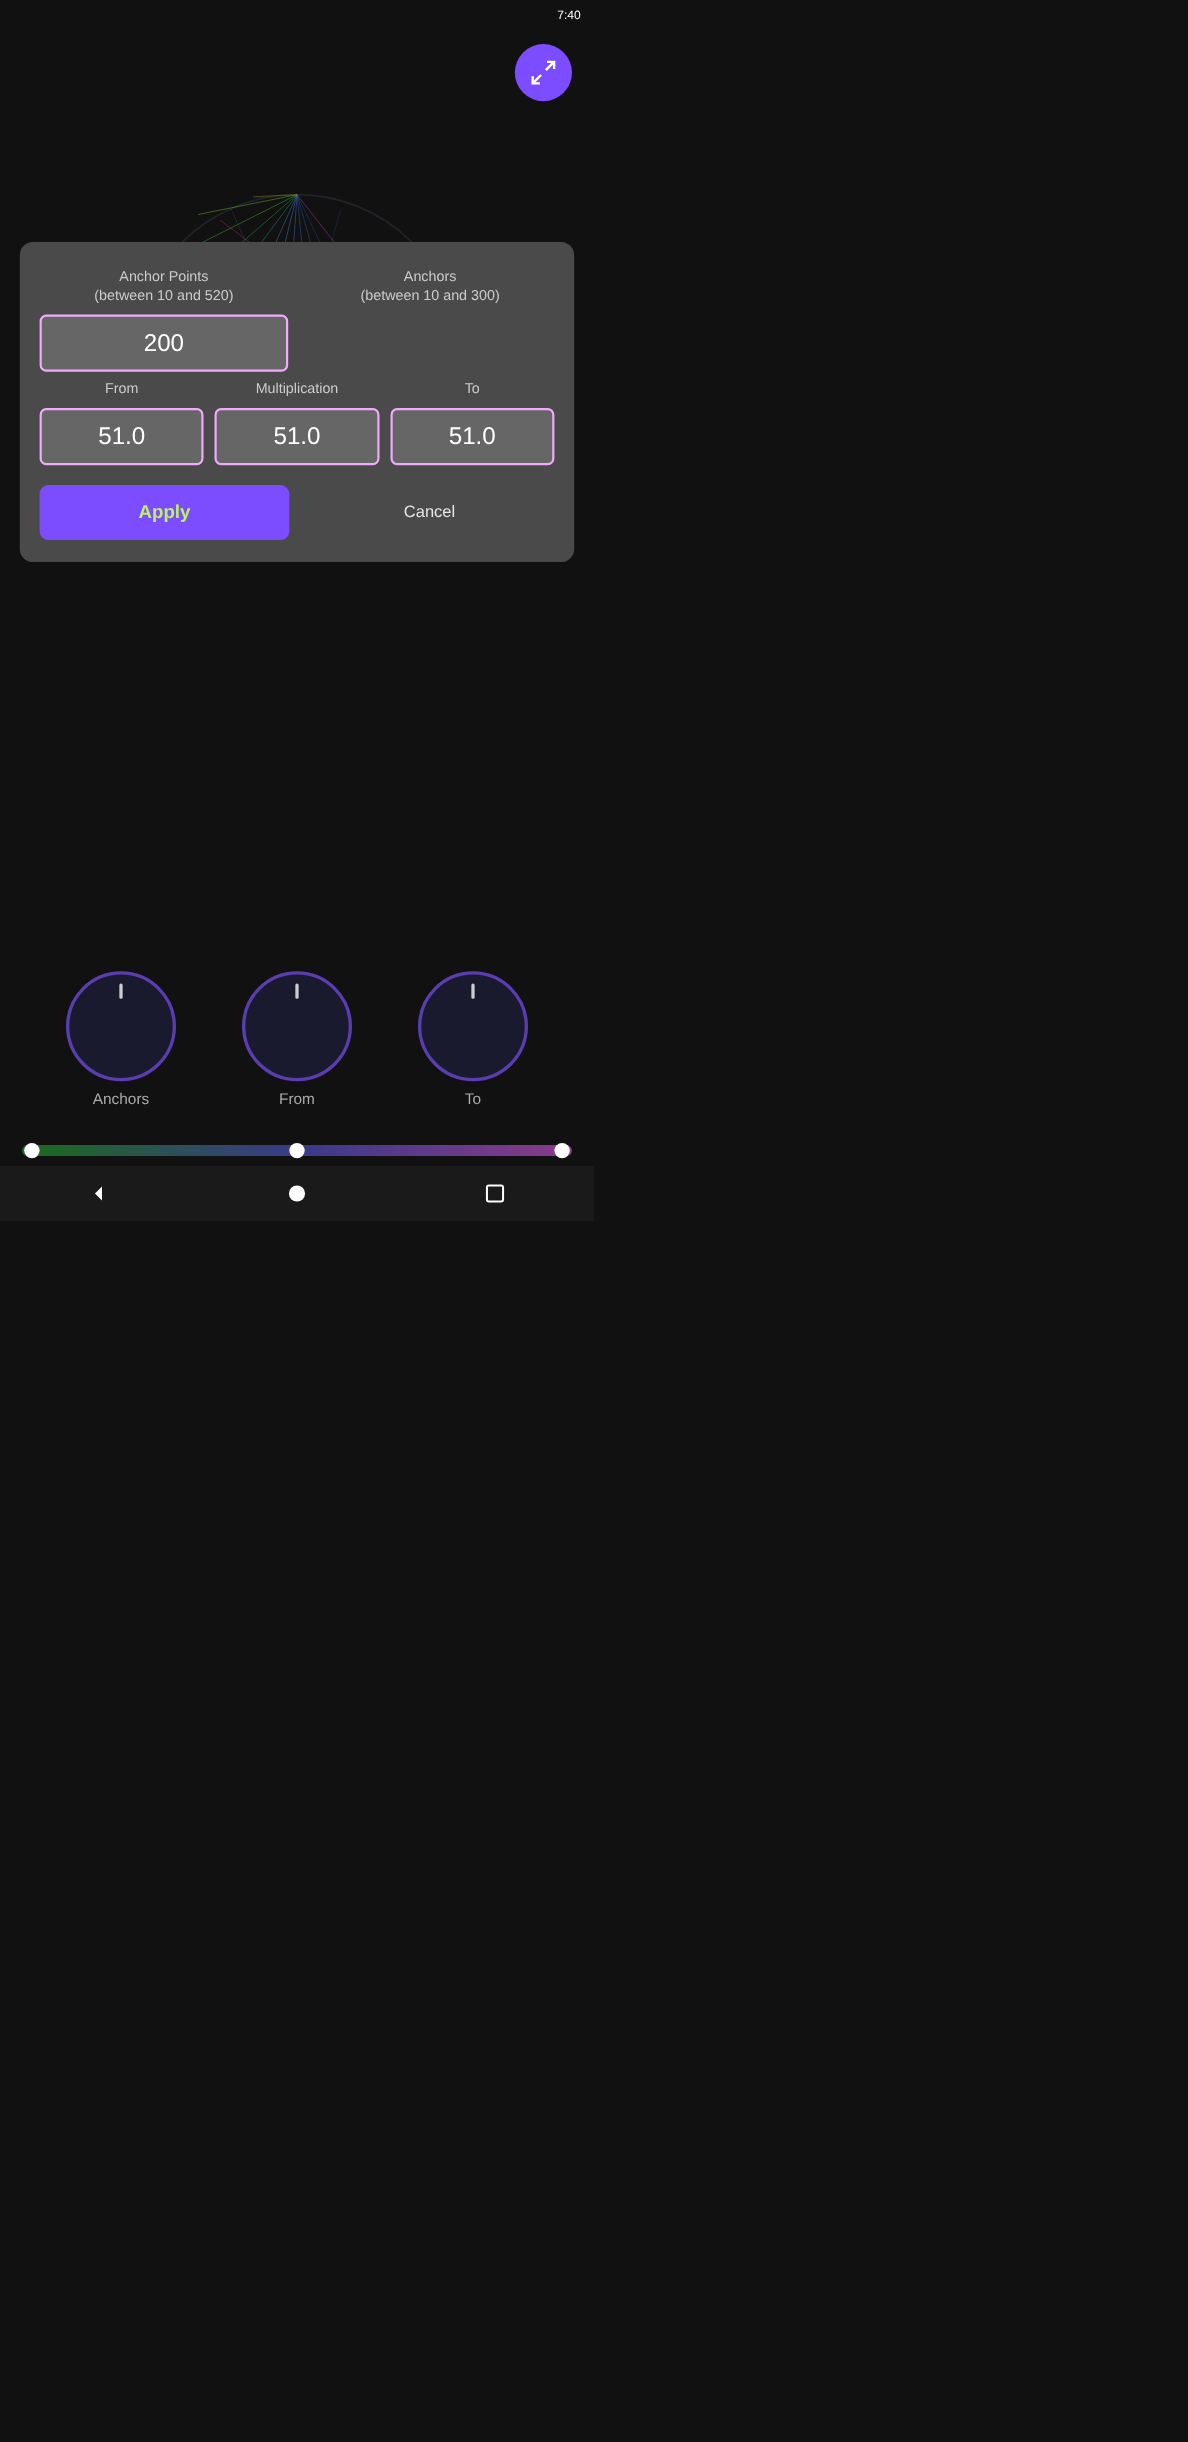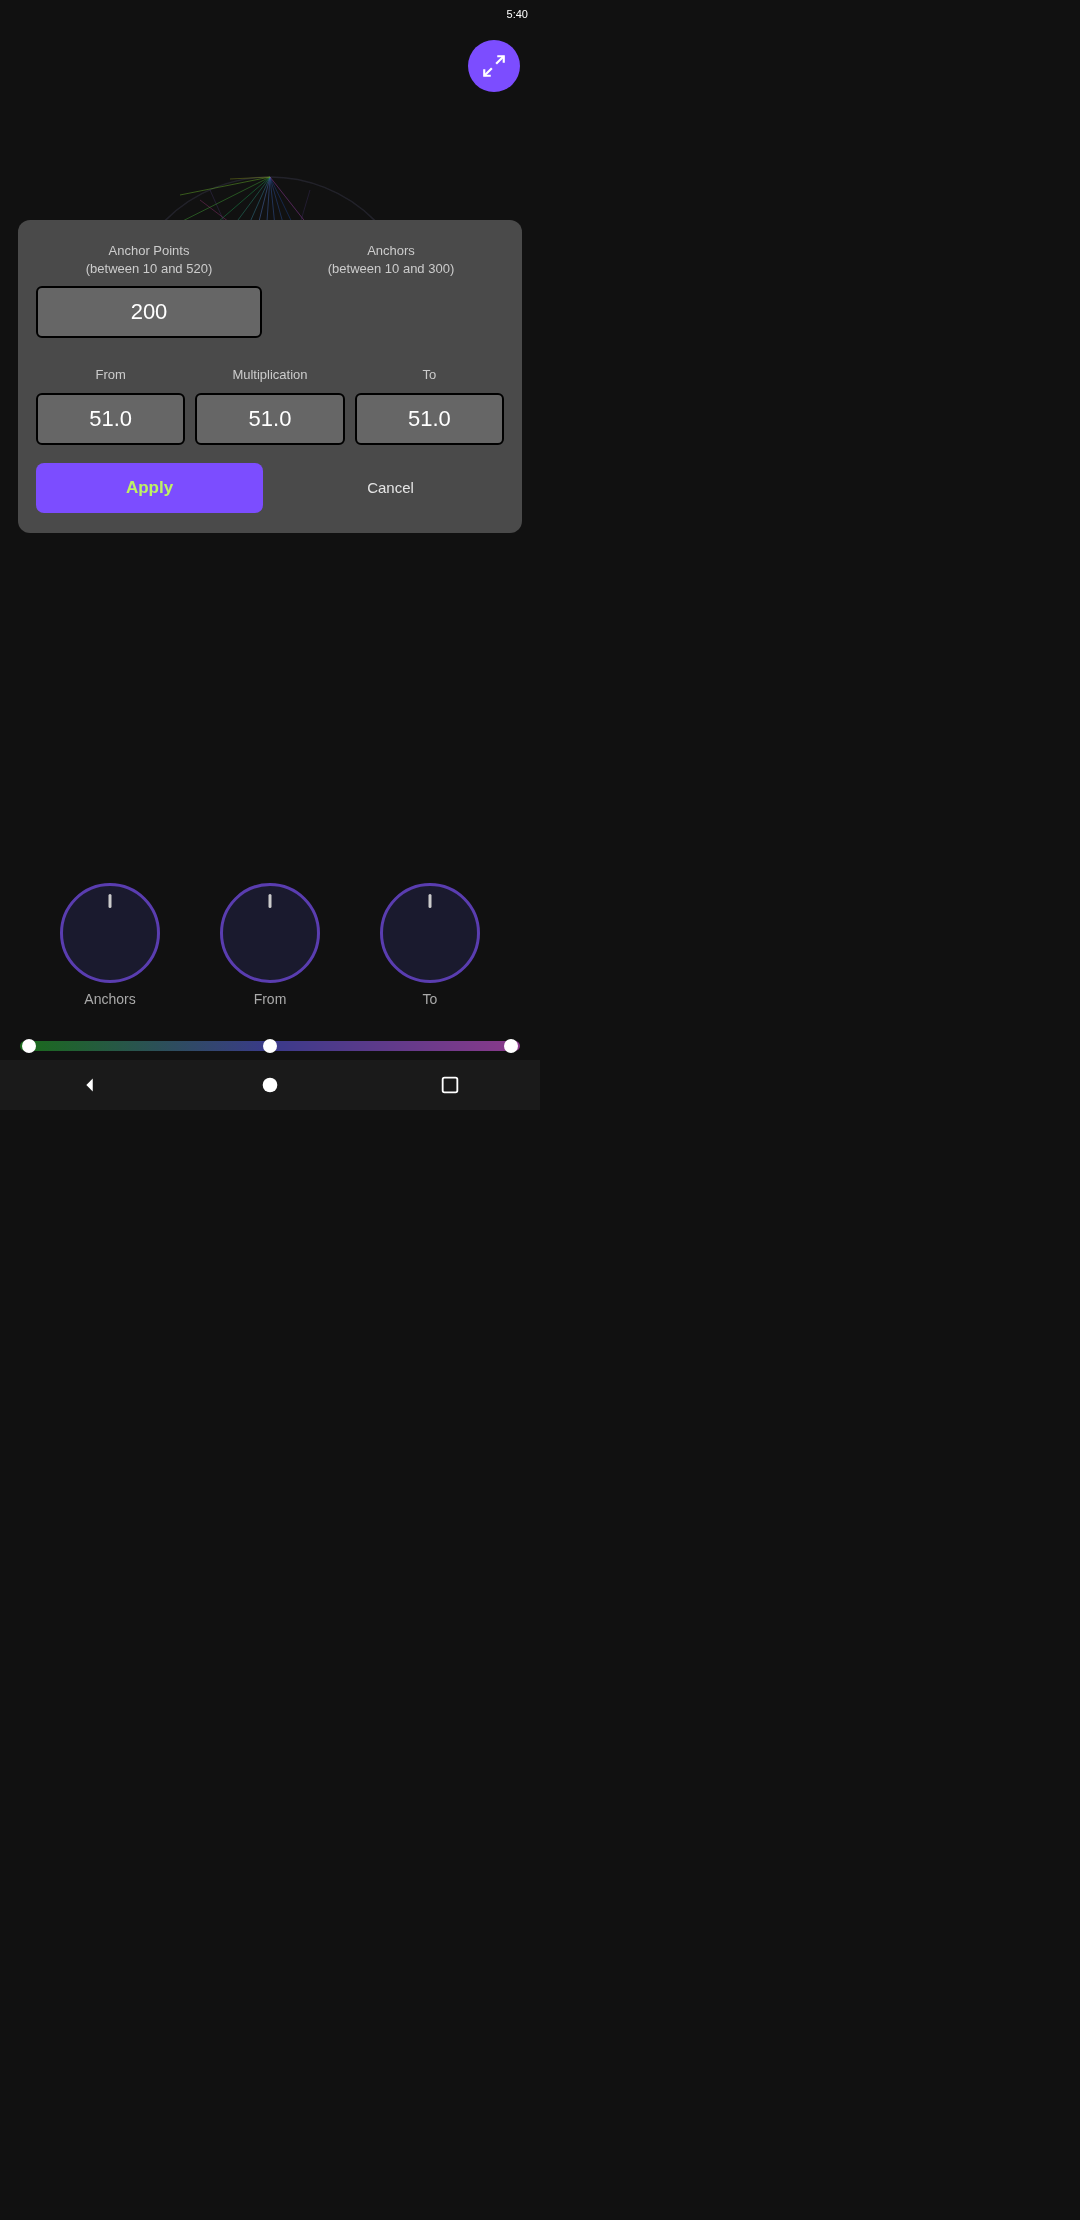--- a/index.html
+++ b/index.html
@@ -84,21 +84,21 @@
       right: 18px;
       background: #4a4a4a;
       border-radius: 12px;
       padding: 22px 18px 20px 18px;
       z-index: 200;
     }
 
     .dialog-row {
       display: flex;
       gap: 16px;
-      margin-bottom: 28px;
+      margin-bottom: 6px;
       justify-content: center;
     }
 
     .dialog-col {
       flex: 1;
       display: flex;
       flex-direction: column;
       align-items: center;
     }
 
@@ -114,21 +114,21 @@
       background: #666;
       border-radius: 6px;
       width: 100%;
       height: 52px;
       display: flex;
       align-items: center;
       justify-content: center;
       font-size: 22px;
       color: white;
       font-weight: 500;
-      border: 2px solid #000000;
+      border: 2px solid #f0abfc;
       cursor: text;
       position: relative;
     }
 
     .input-box.with-unit {
       justify-content: center;
       gap: 6px;
     }
 
     .unit-label {
@@ -287,21 +287,21 @@
       fill: white;
       width: 22px;
       height: 22px;
     }
   </style>
 </head>
 <body>
 
 <div class="status-bar">
   <div class="status-icons">
-    <span>5:40</span>
+    <span>7:40</span>
   </div>
 </div>
 
 <div class="fullscreen-btn">
   <svg viewBox="0 0 24 24">
     <polyline points="15 3 21 3 21 9"></polyline>
     <polyline points="9 21 3 21 3 15"></polyline>
     <line x1="21" y1="3" x2="14" y2="10"></line>
     <line x1="3" y1="21" x2="10" y2="14"></line>
   </svg>

